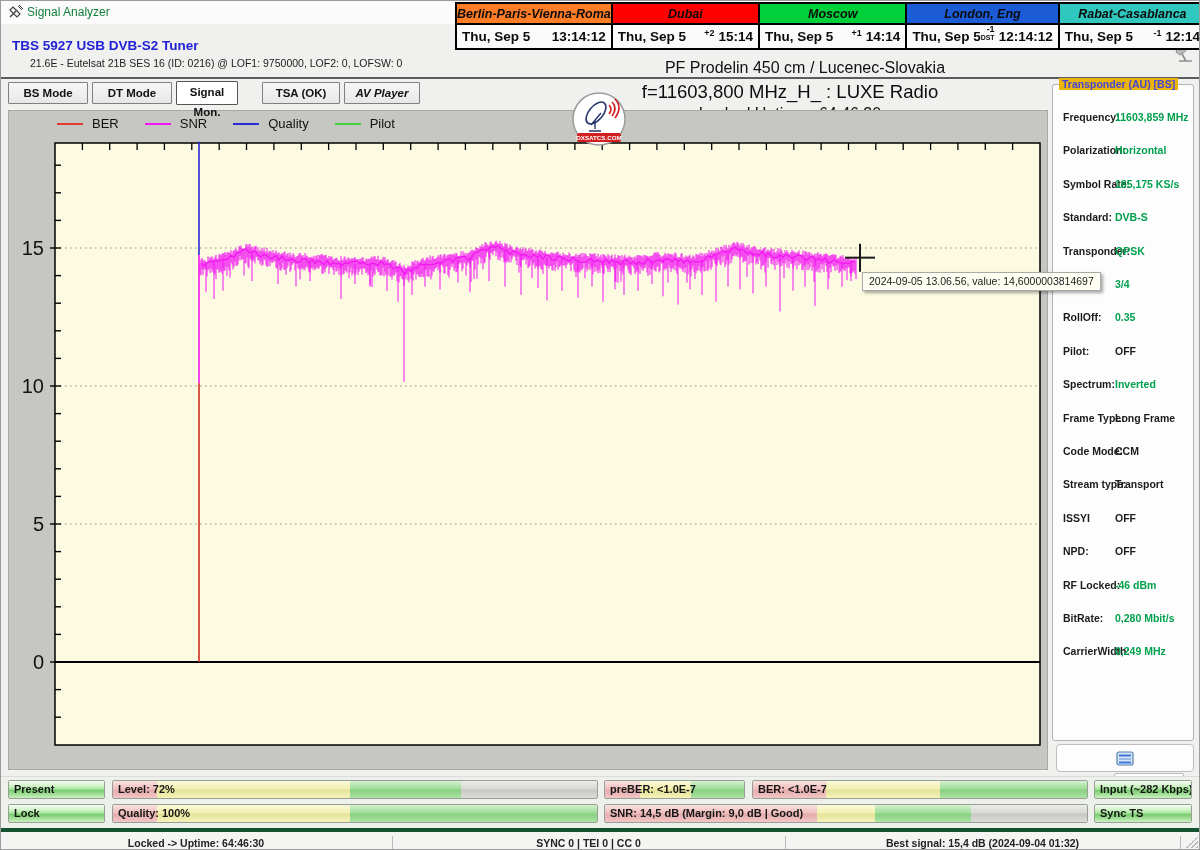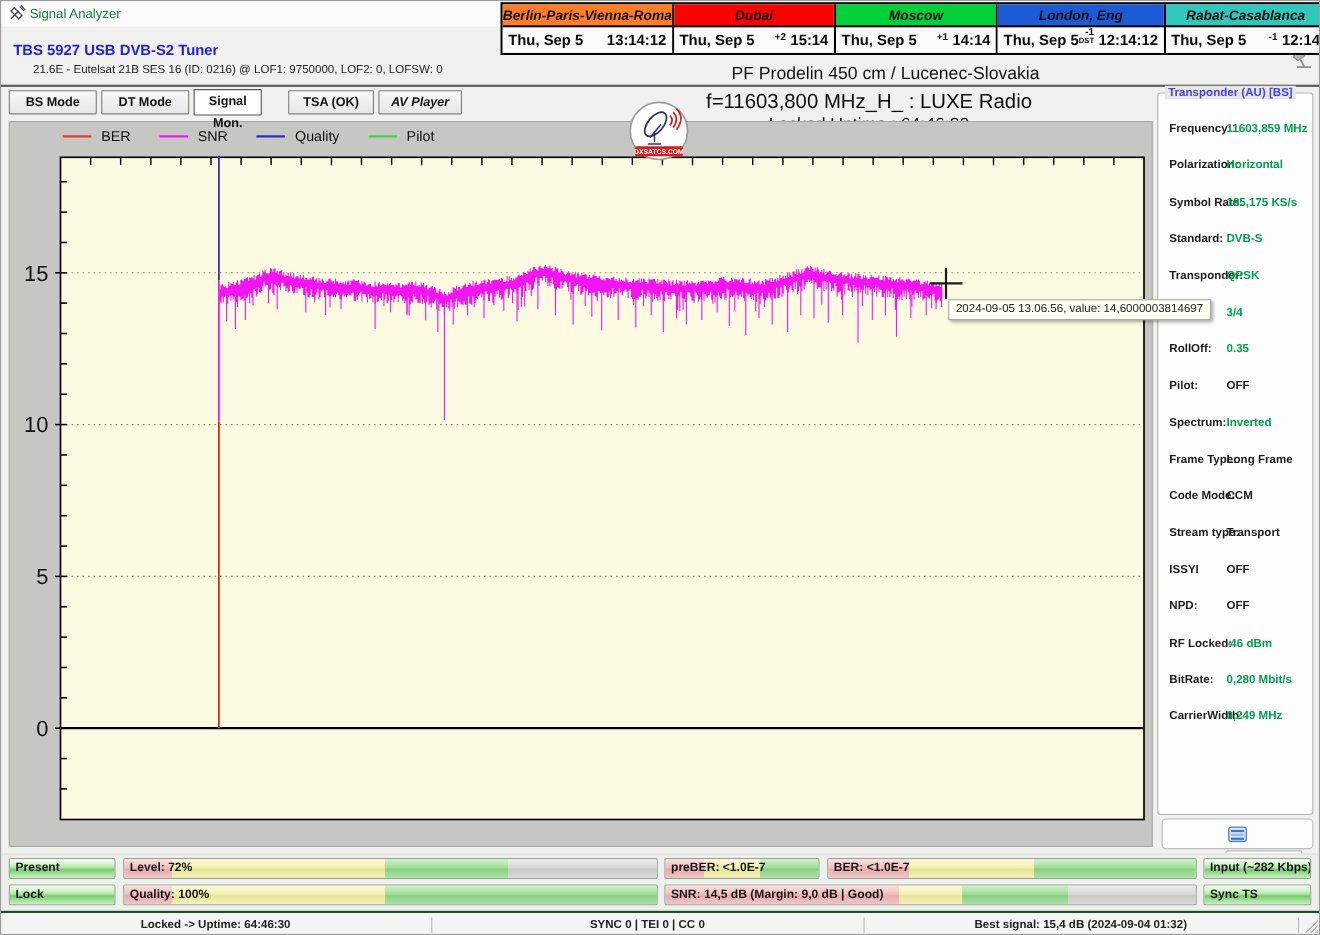--- a/index.html
+++ b/index.html
@@ -55,21 +55,21 @@
   .legend-item { display:flex; align-items:center; gap:9px; }
   .legend-dash { width:26px; height:0; border-top:2px solid #000; }
   #chartlayer { position:absolute; left:0; top:0; width:1200px; height:850px; pointer-events:none; z-index:4; }
   .chart-tooltip { position:absolute; z-index:6; height:19px; line-height:17px; padding:0 6px;
                    background:#fffef2; border:1px solid #a9a9a9; box-shadow:2px 2px 3px rgba(0,0,0,.35);
                    font-size:10.5px; color:#222; white-space:nowrap; }
 
   
   .panel { position:absolute; left:1052px; top:84px; width:142px; height:657px; background:#fdfdfd;
            border:1px solid #b3b3b3; border-radius:3px; }
-  .panel-title { position:absolute; left:6px; top:-7px; background:#e5e5e5; padding:0 3px;
+  .panel-title { position:absolute; left:6px; top:-7px; background:#eab308; padding:0 3px;
                  font-size:10.5px; font-weight:bold; color:#4646d8; white-space:nowrap; }
   .prow { position:absolute; left:0; width:100%; height:16px; }
   .prow .plabel { position:absolute; left:10px; font-size:10.5px; font-weight:600; color:#1b1b1b; white-space:nowrap; }
   .prow .pvalue { position:absolute; left:62px; font-size:10.5px; font-weight:bold; color:#1b1b1b; white-space:nowrap; }
   .prow .pvalue.green { color:#00a14e; }
   .mis-select { position:absolute; left:61px; top:688px; width:70px; height:22px; background:#fefefe;
                 border:1px solid #b9b9b9; border-radius:2px; font-size:10.5px; color:#222;
                 line-height:20px; padding-left:7px; cursor:pointer; }
   .mis-select .chev { position:absolute; right:5px; top:0; color:#8a8a8a; font-size:10px; }
 
@@ -83,21 +83,21 @@
   .meter { position:absolute; height:19px; border:1px solid #98a096; border-radius:2px; overflow:hidden; }
   .meter .zones { position:absolute; inset:0; }
   .meter .sheen { position:absolute; inset:0;
      background:linear-gradient(180deg,rgba(255,255,255,.6),rgba(255,255,255,.12) 45%,rgba(0,0,0,.05) 55%,rgba(255,255,255,.22)); }
   .meter .mlabel { position:relative; z-index:2; display:block; padding-left:5px; font-size:11px;
                    font-weight:bold; color:#161616; line-height:17px; white-space:nowrap; }
   .meter.green-box .zones { background:linear-gradient(180deg,#e3f8da 0%,#a9e89c 42%,#7fd674 58%,#b9edad 100%); }
 
   
   .statusbar { position:absolute; left:0; top:828px; width:1200px; height:22px; background:#f4f4f2;
-               border-top:2px solid #14532d; font-size:10.5px; font-weight:600; color:#222; }
+               border-top:4px solid #14532d; font-size:10.5px; font-weight:600; color:#222; }
   .sb-sec { position:absolute; top:0; height:22px; line-height:22px; text-align:center; white-space:nowrap; }
   .sb-div { position:absolute; top:4px; width:1px; height:14px; background:#bcbcbc; }
   .sb-grip { position:absolute; right:2px; bottom:2px; width:12px; height:12px;
      background:
        linear-gradient(135deg,transparent 50%,#b5b5b5 50%,#b5b5b5 58%,transparent 58%,transparent 70%,#b5b5b5 70%,#b5b5b5 78%,transparent 78%,transparent 88%,#b5b5b5 88%);
   }
   .win-frame { position:absolute; inset:0; border:1px solid #9c9c9c; pointer-events:none; z-index:9; }
 </style>
 </head>
 <body>

